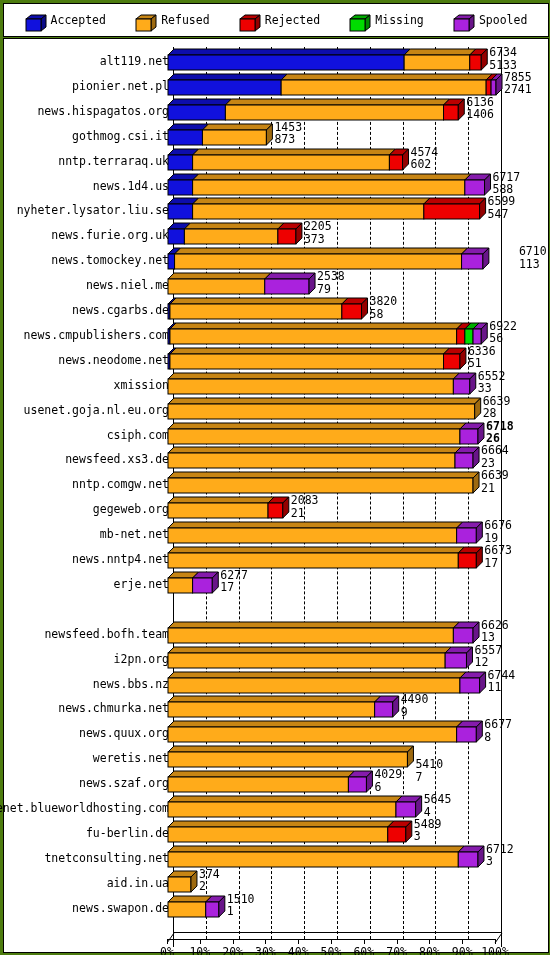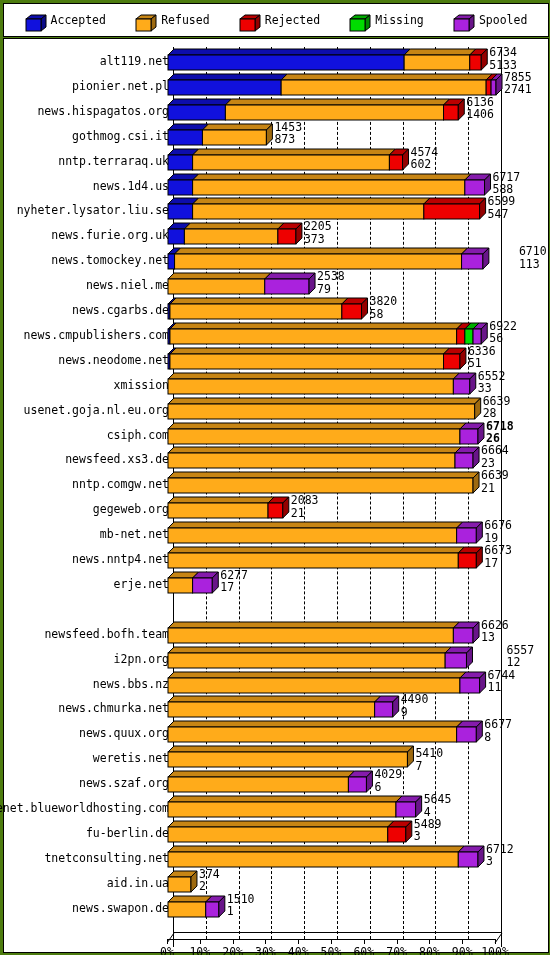--- a/index.html
+++ b/index.html
@@ -528,21 +528,21 @@
             <div class="cat-label" style="right: 379px;">i2pn.org</div>
             <div class="bar" style="left: 163px; top: 1px;">
               <svg width="306.47999999999996" height="23" style="display:block;overflow:visible">
                 <polygon points="1,7 7,1 284.15999999999997,1 278.15999999999997,7" fill="#c78514" stroke="#000" stroke-width="1" stroke-linejoin="miter"></polygon>
                 <rect x="1" y="7" width="277.15999999999997" height="15" fill="#ffab1a" stroke="#000" stroke-width="1"></rect>
                 <polygon points="278.15999999999997,7 284.15999999999997,1 305.47999999999996,1 299.47999999999996,7" fill="#851bac" stroke="#000" stroke-width="1" stroke-linejoin="miter"></polygon>
                 <rect x="278.15999999999997" y="7" width="21.32" height="15" fill="#aa22dd" stroke="#000" stroke-width="1"></rect>
                 <polygon points="299.47999999999996,7 305.47999999999996,1 305.47999999999996,16 299.47999999999996,22" fill="#691589" stroke="#000" stroke-width="1" stroke-linejoin="miter"></polygon>
               </svg>
             </div>
-            <div class="vals" style="left: 470.48px; top: 0px; margin-left: 32px;">
+            <div class="vals" style="left: 470.48px; top: 0px;">
               <span class="v1">6557</span>
               <span class="v2">12</span>
             </div>
           </div>
           <div class="row" style="top: 630.5px;">
             <div class="cat-label" style="right: 379px;">news.bbs.nz</div>
             <div class="bar" style="left: 163px; top: 1px;">
               <svg width="319.59999999999997" height="23" style="display:block;overflow:visible">
                 <polygon points="1,7 7,1 298.91999999999996,1 292.91999999999996,7" fill="#c78514" stroke="#000" stroke-width="1" stroke-linejoin="miter"></polygon>
                 <rect x="1" y="7" width="291.91999999999996" height="15" fill="#ffab1a" stroke="#000" stroke-width="1"></rect>
@@ -590,21 +590,21 @@
           </div>
           <div class="row" style="top: 705.2px;">
             <div class="cat-label" style="right: 379px;">weretis.net</div>
             <div class="bar" style="left: 163px; top: 1px;">
               <svg width="247.44" height="23" style="display:block;overflow:visible">
                 <polygon points="1,7 7,1 246.44,1 240.44,7" fill="#c78514" stroke="#000" stroke-width="1" stroke-linejoin="miter"></polygon>
                 <rect x="1" y="7" width="239.44" height="15" fill="#ffab1a" stroke="#000" stroke-width="1"></rect>
                 <polygon points="240.44,7 246.44,1 246.44,16 240.44,22" fill="#9e6a10" stroke="#000" stroke-width="1" stroke-linejoin="miter"></polygon>
               </svg>
             </div>
-            <div class="vals" style="left: 411.44px; top: 4px;">
+            <div class="vals" style="left: 411.44px; top: 15px;">
               <span class="v1">5410</span>
               <span class="v2">7</span>
             </div>
           </div>
           <div class="row" style="top: 730.1px;">
             <div class="cat-label" style="right: 379px;">news.szaf.org</div>
             <div class="bar" style="left: 163px; top: 1px;">
               <svg width="206.44" height="23" style="display:block;overflow:visible">
                 <polygon points="1,7 7,1 187.39999999999998,1 181.39999999999998,7" fill="#c78514" stroke="#000" stroke-width="1" stroke-linejoin="miter"></polygon>
                 <rect x="1" y="7" width="180.39999999999998" height="15" fill="#ffab1a" stroke="#000" stroke-width="1"></rect>

